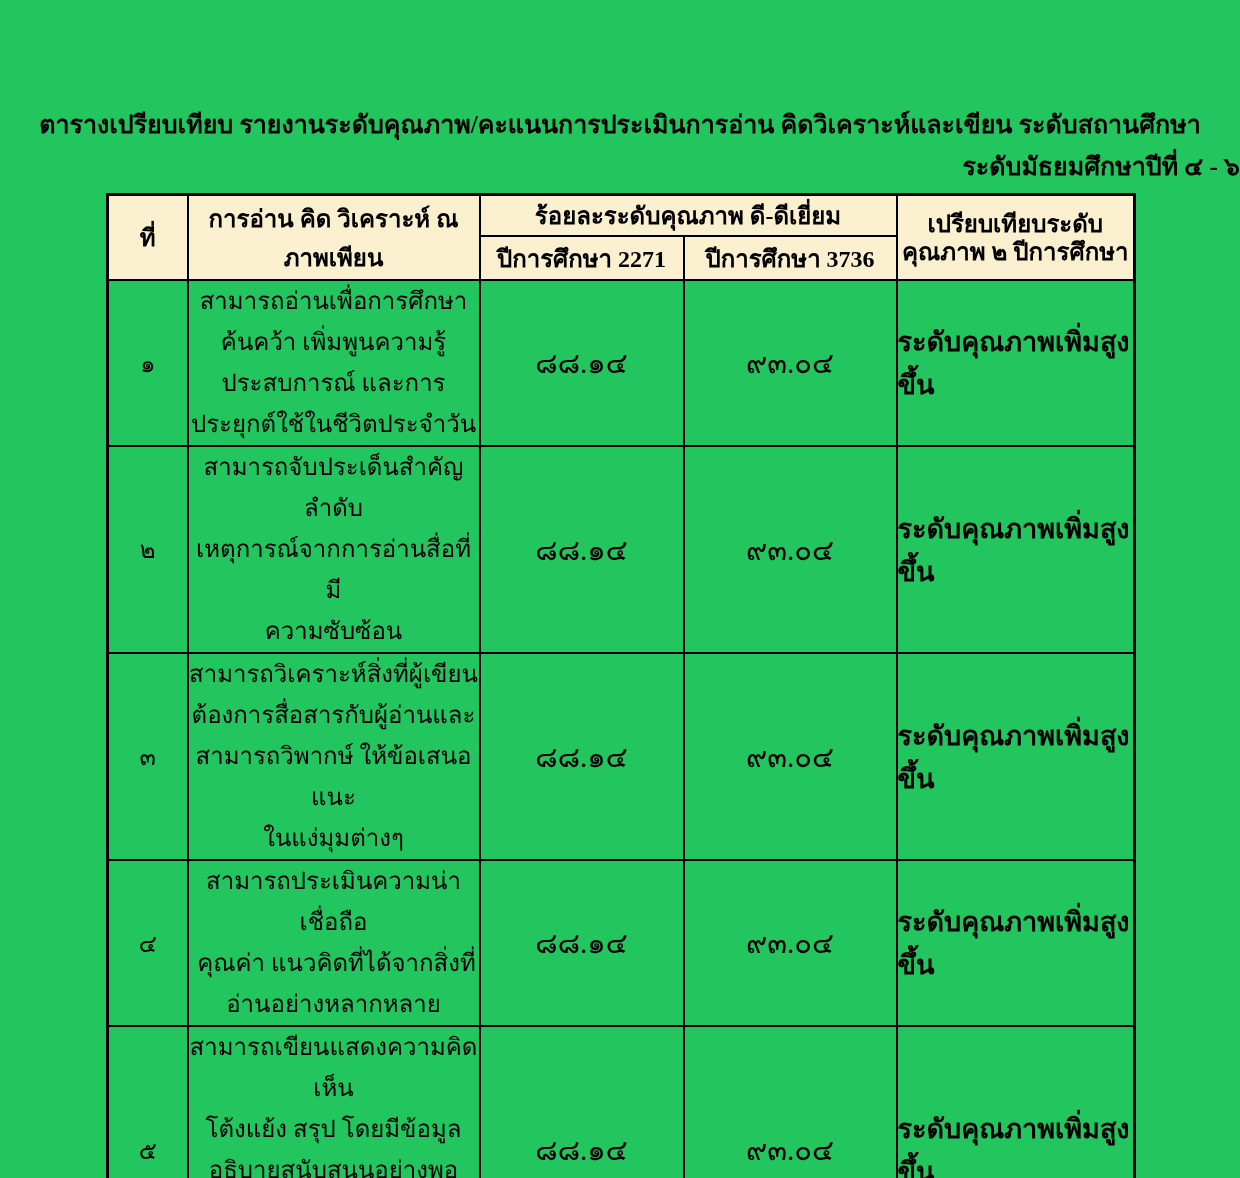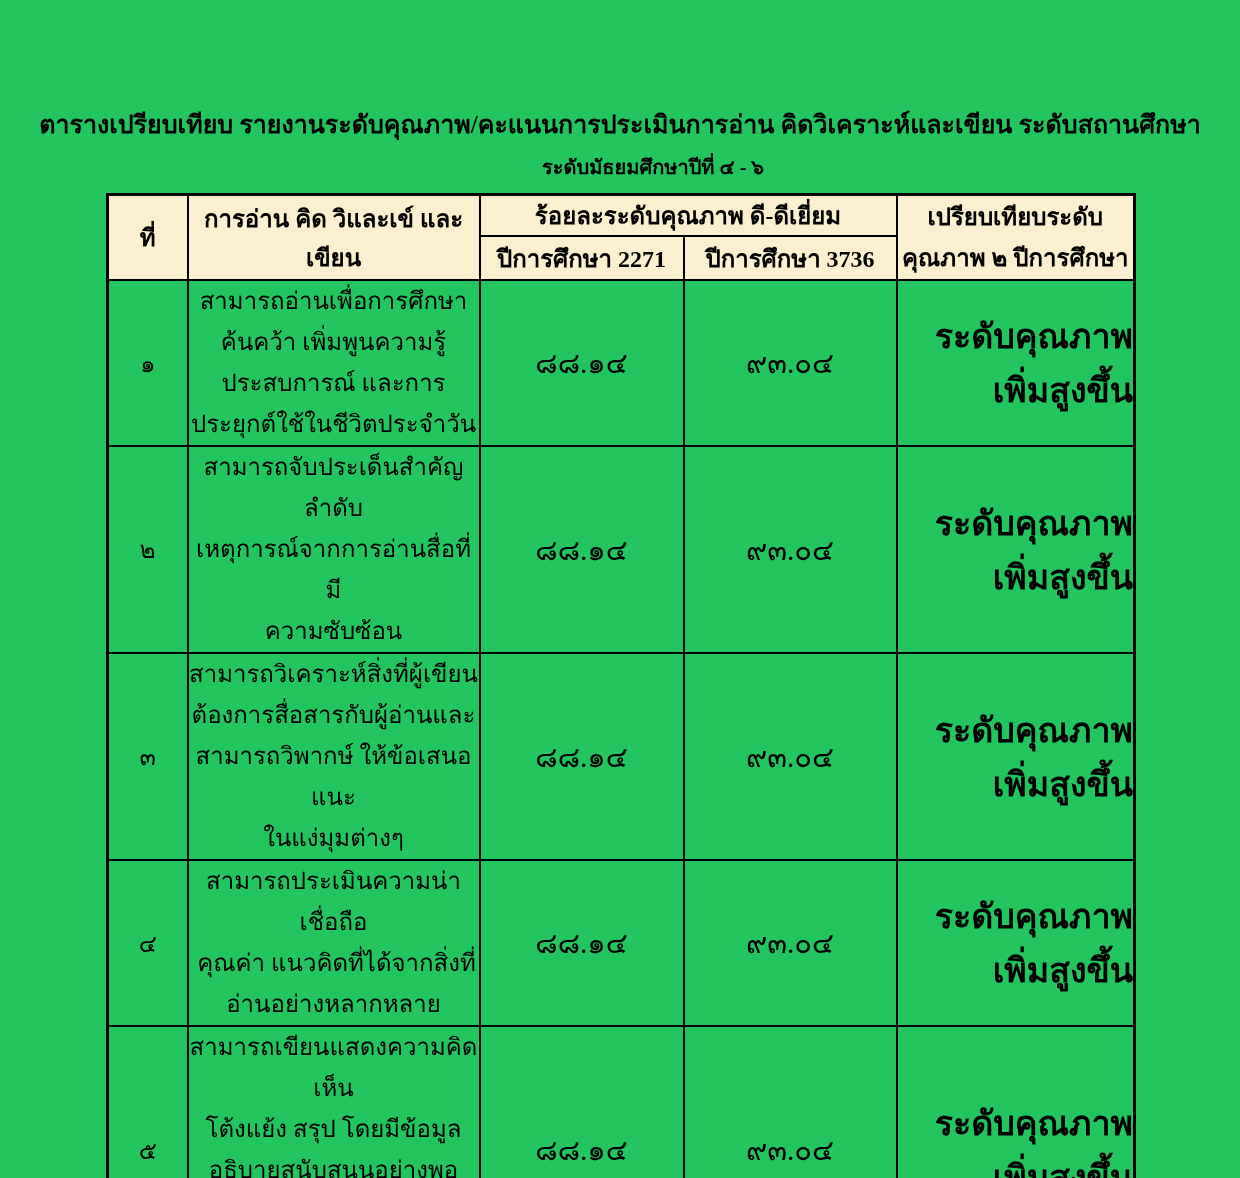--- a/index.html
+++ b/index.html
@@ -22,24 +22,24 @@
     text-align: center;
   }
   .title-line {
     font-size: 25px;
     font-weight: bold;
     line-height: 42px;
     white-space: pre-wrap;
   }
   .grade-line {
     margin-left: 66px;
-    font-size: 20px;
+    font-size: 25px;
     font-weight: bold;
     line-height: 42px;
-    text-align: center;
+    text-align: right;
   }
   table.report-table {
     border-collapse: collapse;
     table-layout: fixed;
     width: 1027px;
     margin-left: 106px;
     margin-top: 5px;
   }
   table.report-table th,
   table.report-table td {
@@ -52,21 +52,21 @@
   }
   th.hdr {
     background: #FAEFCE;
     font-weight: bold;
     font-size: 24px;
     text-align: center;
     vertical-align: middle;
   }
   th.hdr-comparison {
     white-space: pre-wrap;
-    line-height: 41px;
+    line-height: 28px;
   }
   tr.hrow1 { height: 41px; }
   tr.hrow2 { height: 44px; }
   tr.h165 { height: 165px; }
   tr.h123 { height: 123px; }
   td.c-no {
     text-align: center;
     vertical-align: middle;
     font-size: 24px;
   }
@@ -78,23 +78,23 @@
     padding-left: 7px;
     padding-right: 2px;
     white-space: pre-wrap;
   }
   td.c-num {
     text-align: center;
     vertical-align: middle;
     font-size: 29px;
   }
   td.c-comp {
-    text-align: right;
+    text-align: left;
     vertical-align: middle;
-    font-size: 34px;
+    font-size: 27px;
     font-weight: bold;
     margin-top: 41px;
   }
 </style>
 </head>
 <body>
 
 <div class="page">
 
   <div class="title-block">
@@ -107,21 +107,21 @@
     <colgroup>
       <col style="width:80px">
       <col style="width:292px">
       <col style="width:204px">
       <col style="width:213px">
       <col style="width:238px">
     </colgroup>
     <thead>
       <tr class="hrow1">
         <th class="hdr" rowspan="2">ที่</th>
-        <th class="hdr" rowspan="2">การอ่าน คิด วิและเข์ และเขียน</th>
+        <th class="hdr" rowspan="2">การอ่าน คิด วิเคราะห์ ณภาพเพียน</th>
         <th class="hdr" colspan="2">ร้อยละระดับคุณภาพ ดี-ดีเยี่ยม</th>
         <th class="hdr hdr-comparison" rowspan="2">เปรียบเทียบระดับ
 คุณภาพ ๒ ปีการศึกษา</th>
       </tr>
       <tr class="hrow2">
         <th class="hdr">ปีการศึกษา 2271</th>
         <th class="hdr">ปีการศึกษา 3736</th>
       </tr>
     </thead>
     <tbody>

